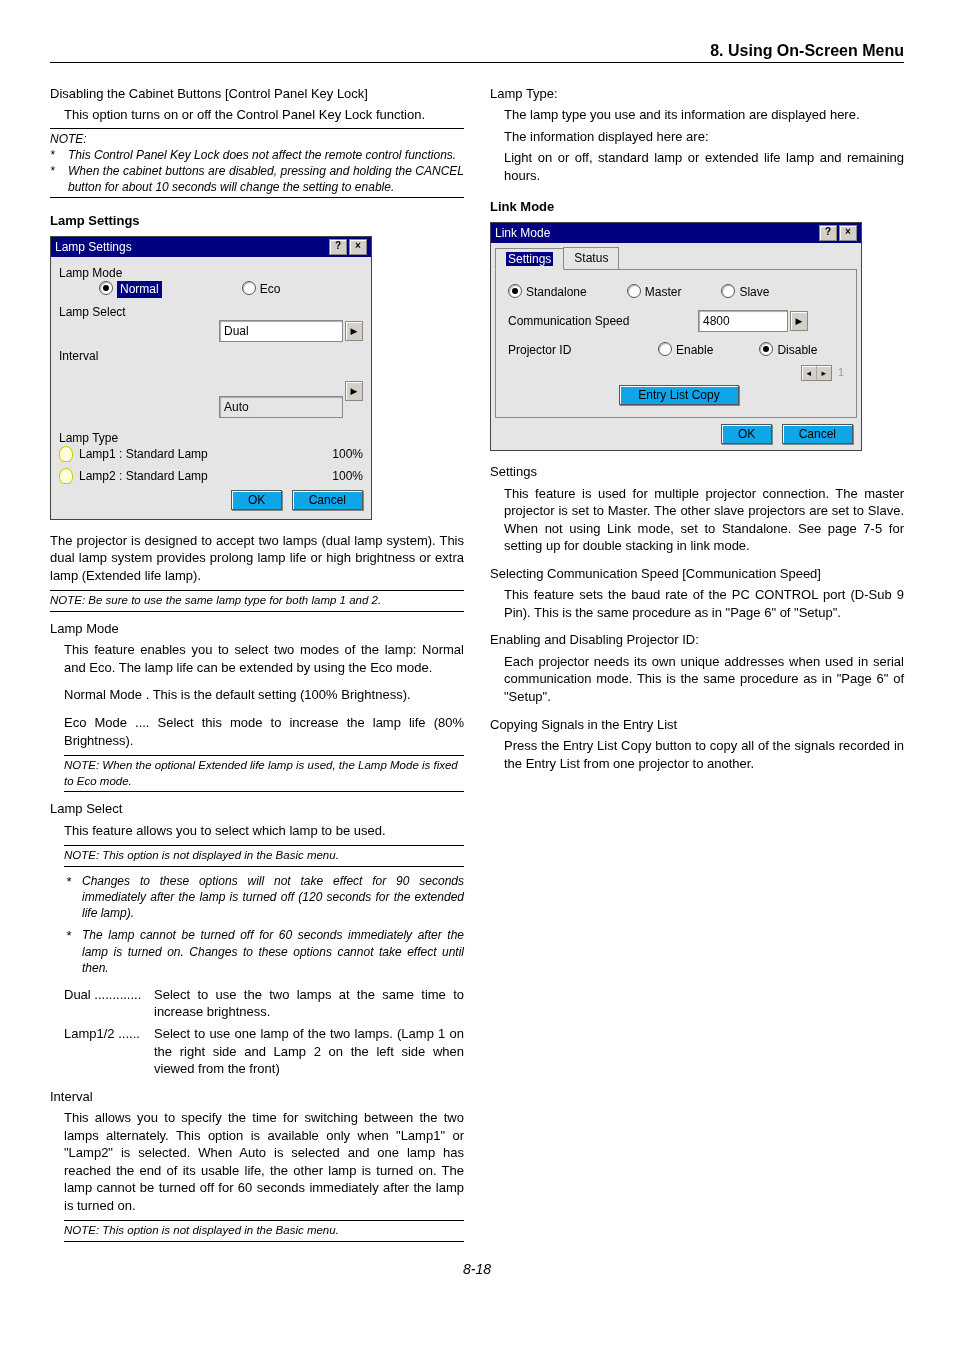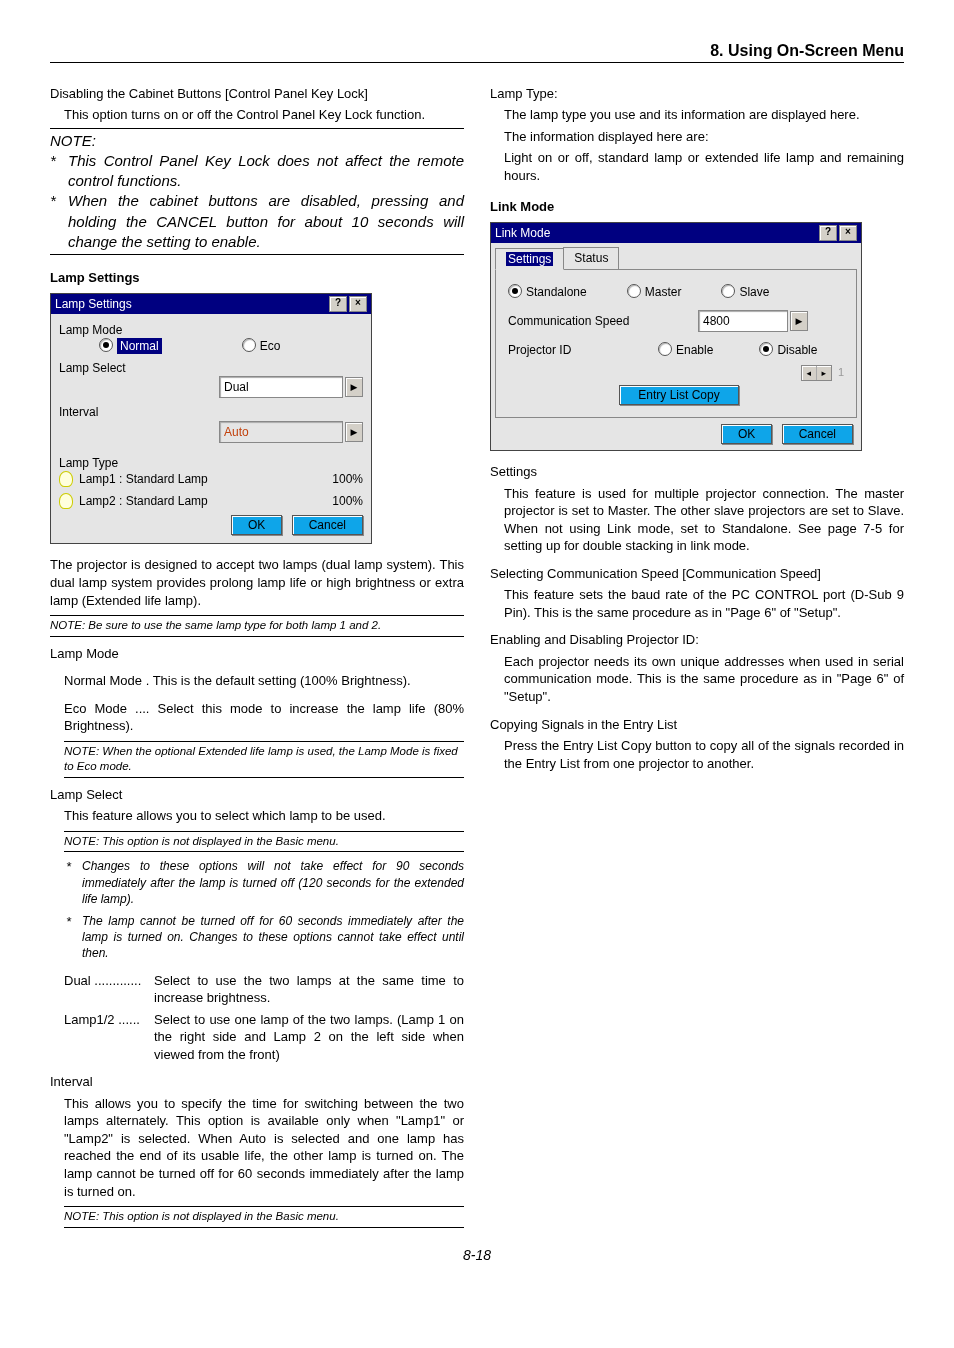--- a/index.html
+++ b/index.html
@@ -39,21 +39,21 @@
     padding: 2px 0;
     font-style: italic;
     font-size: 11.5px;
     margin: 6px 0;
   }
   .note-block {
     border-top: 1px solid #000;
     border-bottom: 1px solid #000;
     padding: 2px 0;
     font-style: italic;
-    font-size: 15px;
+    font-size: 12px;
     margin: 4px 0 10px 0;
   }
   .section-heading {
     font-weight: bold;
     margin-top: 14px;
     margin-bottom: 6px;
   }
   .bullet-row { display: flex; }
   .bullet-row .ast { width: 18px; font-style: italic; }
   .bullet-row .txt { flex: 1; font-style: italic; text-align: justify; }
@@ -100,21 +100,21 @@
   .dlg .radio.sel .dot::after {
     content: ""; position: absolute; left: 3px; top: 3px;
     width: 6px; height: 6px; background: #000; border-radius: 50%;
   }
   .dlg .radio.sel .rlbl.hl { background: #000080; color: #fff; padding: 0 3px; }
   .dlg .field {
     background: #fff; border: 1px solid #888; padding: 1px 4px;
     box-shadow: inset 1px 1px 1px #aaa; flex: 1; display: flex; align-items: center;
     height: 18px;
   }
-  .dlg .field.disabled { background: #e5e5e5; color: #c2410c; }
+  .dlg .field.disabled { background: #e5e5e5; color: #000000; margin-top: 32px; }
   .dlg .dropbtn {
     width: 16px; height: 18px; background: #d4d0c8;
     border: 1px solid #888; margin-left: 2px; font-size: 9px;
     display: flex; align-items: center; justify-content: center;
     box-shadow: inset 1px 1px 0 #fff;
   }
   .dlg .btn {
     background: #0ea5e9; border: 1px solid #555; padding: 2px 16px;
     min-width: 46px; text-align: center;
     box-shadow: 1px 1px 0 #888, inset 1px 1px 0 #fff;
@@ -229,20 +229,21 @@
           <span class="btn">OK</span>
           <span class="btn">Cancel</span>
         </div>
       </div>
     </div>
 
     <p>The projector is designed to accept two lamps (dual lamp system). This dual lamp system provides prolong lamp life or high brightness or extra lamp (Extended life lamp).</p>
     <div class="note-line">NOTE: Be sure to use the same lamp type for both lamp 1 and 2.</div>
 
     <p style="margin-top:8px;">Lamp Mode</p>
+    <p class="indent">This feature enables you to select two modes of the lamp: Normal and Eco. The lamp life can be extended by using the Eco mode.</p>
     <p class="indent" style="margin-top:10px;">Normal Mode . This is the default setting (100% Brightness).</p>
     <p class="indent" style="margin-top:10px;">Eco Mode .... Select this mode to increase the lamp life (80% Brightness).</p>
     <div class="indent">
         <div class="note-line">NOTE: When the optional Extended life lamp is used, the Lamp Mode is fixed to Eco mode.</div>
       </div>
 
     <p style="margin-top:8px;">Lamp Select</p>
     <p class="indent">This feature allows you to select which lamp to be used.</p>
     <div class="indent">
         <div class="note-line">NOTE: This option is not displayed in the Basic menu.</div>

